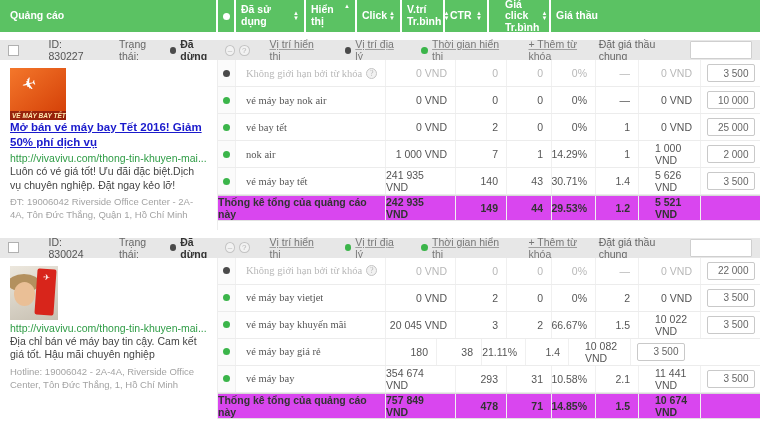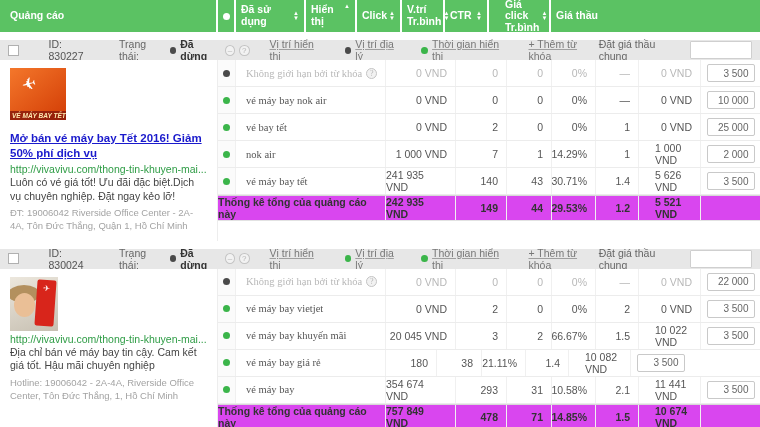--- a/index.html
+++ b/index.html
@@ -56,21 +56,21 @@
   
   .thumb1 { width:56px; height:52px; position:relative; background:linear-gradient(140deg,#f4772b,#d23c05); overflow:hidden; }
   .thumb1 .plane { position:absolute; top:6px; left:12px; color:#fff; font-size:17px; transform:scaleX(-1) rotate(14deg); }
   .thumb1 .cap { position:absolute; left:0; right:0; bottom:0; background:rgba(135,25,10,.82); color:#ffe9b0;
                  font-size:6.5px; font-weight:bold; font-style:italic; padding:1px 2px; white-space:nowrap; }
   .thumb2 { width:48px; height:54px; position:relative; background:linear-gradient(160deg,#ece7dd,#c7c0b2); overflow:hidden; }
   .thumb2 .hair { position:absolute; left:-2px; top:8px; width:32px; height:18px; border-radius:50%; background:#b3905e; }
   .thumb2 .face { position:absolute; left:4px; top:16px; width:21px; height:24px; border-radius:50%; background:#eabf96; }
   .thumb2 .ticket { position:absolute; right:3px; top:3px; width:19px; height:46px; background:#d8251b; border-radius:2px;
                     transform:rotate(4deg); display:flex; justify-content:center; color:#fff; font-size:8px; padding-top:4px; }
-  .ad-title { display:block; margin-top:11px; color:#1a1acc; font-weight:bold; font-size:11.5px; line-height:1.3;
+  .ad-title { display:block; margin-top:0; color:#1a1acc; font-weight:bold; font-size:11.5px; line-height:1.3;
               text-decoration:underline; cursor:pointer; }
   .ad-url { margin-top:2px; color:#2e9c45; font-size:10.5px; white-space:nowrap; overflow:hidden; }
   .ad-desc { margin-top:1px; color:#444; font-size:10.5px; line-height:1.3; }
   .ad-addr { margin-top:4px; color:#a3a3a3; font-size:9.5px; line-height:1.35; }
 </style>
 </head>
 <body>
 
 <div class="page">
 

